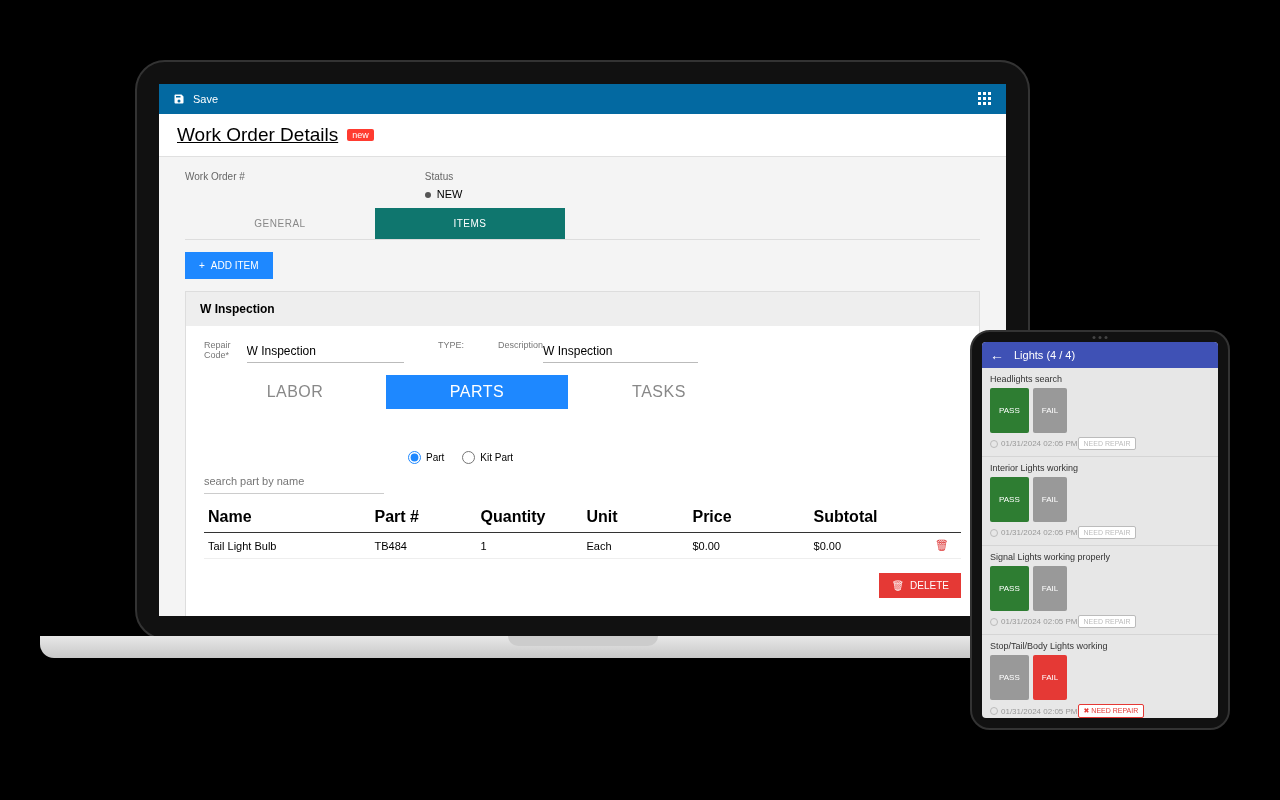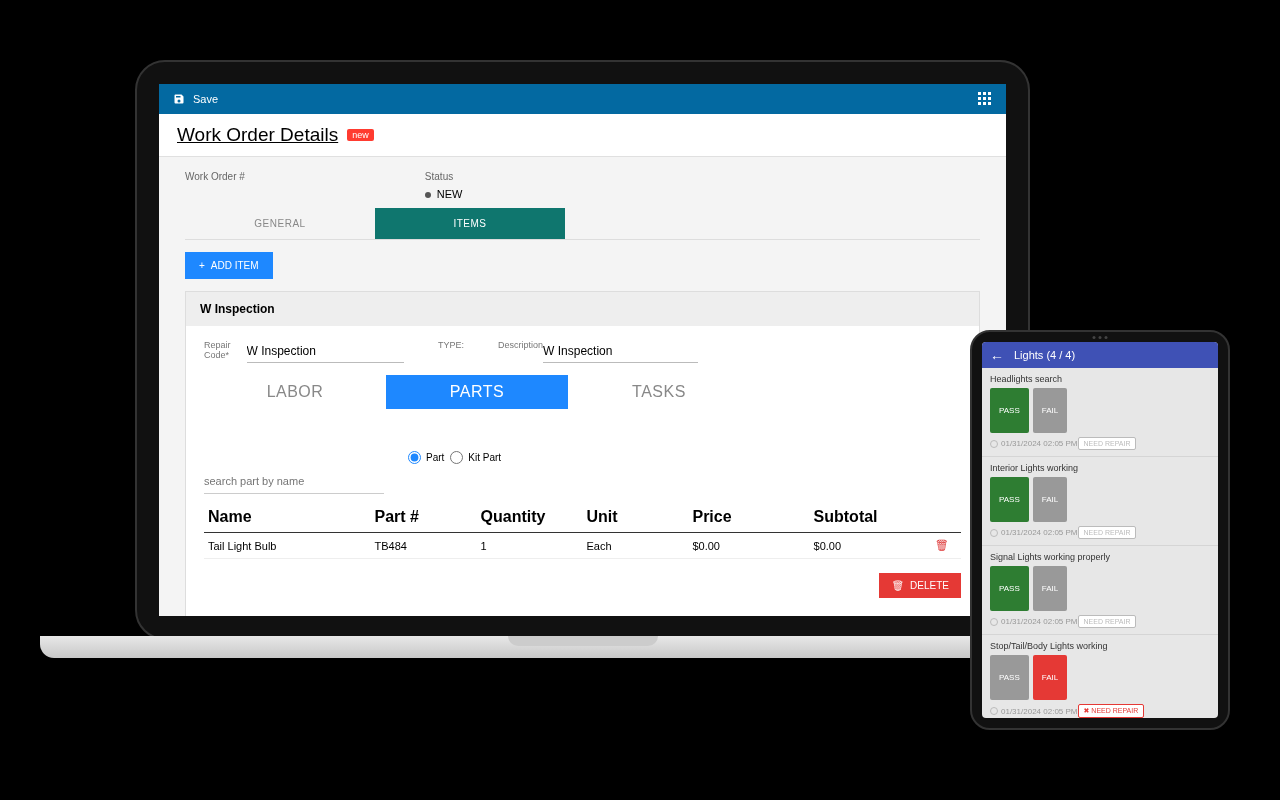--- a/index.html
+++ b/index.html
@@ -110,21 +110,21 @@
     background: transparent;
   }
   .tiny-label { font-size: 9px; color: #777; }
 
   .subtabs { display: flex; margin: 6px 0 12px; }
   .subtab { flex: 0 0 182px; text-align: center; padding: 8px 0; font-size: 16px; color: #888; cursor: pointer; letter-spacing: .5px; }
   .subtab.active { background: #1e88ff; color: #fff; }
 
   .search-row { display: flex; align-items: center; gap: 24px; margin-bottom: 8px; }
   .search-input { border: none; border-bottom: 1px solid #ccc; font-size: 11px; padding: 6px 0; width: 180px; color: #999; background: transparent; margin-top: 48px; }
-  .radio-wrap { display: flex; align-items: center; gap: 6px; font-size: 10px; }
+  .radio-wrap { display: flex; align-items: center; gap: 18px; font-size: 10px; }
   .radio-wrap label { display: flex; align-items: center; gap: 5px; cursor: pointer; }
   input[type=radio] { accent-color: #1e88ff; }
 
   table.parts { width: 100%; border-collapse: collapse; font-size: 11px; }
   table.parts th { text-align: left; font-weight: bold; padding: 6px 4px; border-bottom: 1px solid #333; font-size: 16px; }
   table.parts td { padding: 6px 4px; border-bottom: 1px solid #eee; }
   .row-del { color: #d33; cursor: pointer; font-size: 11px; }
 
   .btn-delete {
     float: right; margin-top: 14px;

